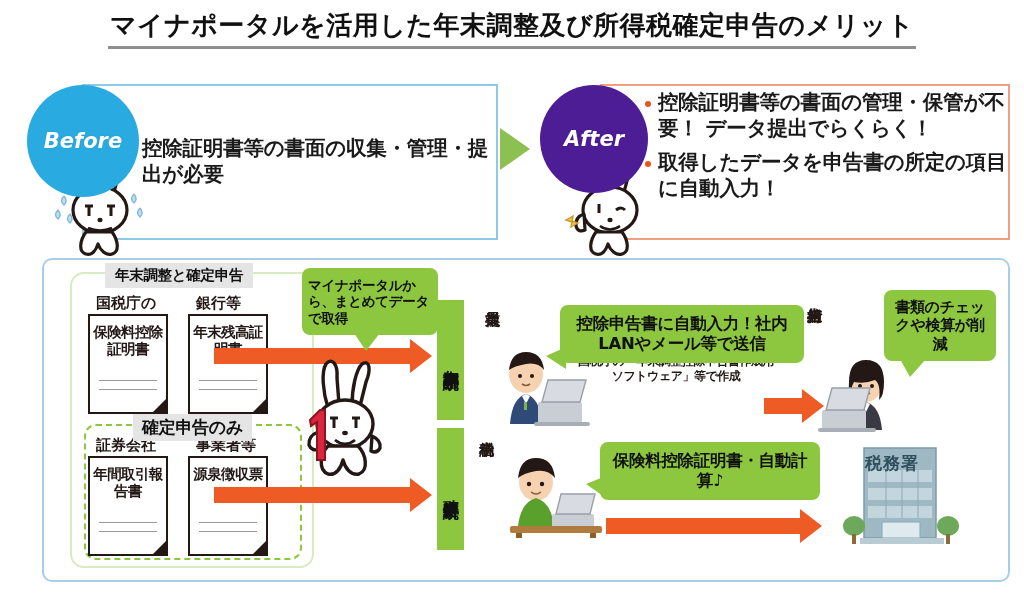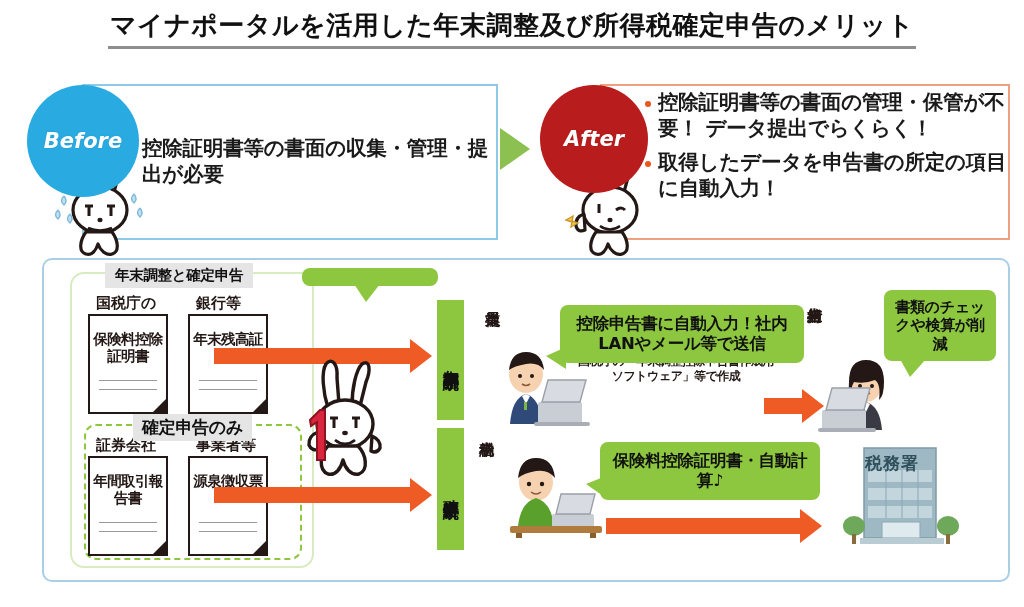--- a/index.html
+++ b/index.html
@@ -17,21 +17,21 @@
   .ba-box{position:absolute;background:#fff;}
   .ba-box.before{left:82px;top:84px;width:412px;height:152px;border:2px solid #8ecae8;}
   .ba-box.after {left:600px;top:84px;width:406px;height:152px;border:2px solid #f0a07e;}
 
   .ba-circle{
     position:absolute;border-radius:50%;display:flex;align-items:center;justify-content:center;
     color:#fff;font-weight:bold;font-style:italic;font-size:21px;z-index:5;
     text-shadow:0 0 2px rgba(0,0,0,.12);
   }
   .ba-circle.before{left:27px;top:85px;width:112px;height:112px;background:#29abe2;}
-  .ba-circle.after {left:540px;top:85px;width:108px;height:108px;background:#b91c1c;}
+  .ba-circle.after {left:540px;top:85px;width:108px;height:108px;background:#4c1d95;}
 
   .ba-list{position:absolute;list-style:none;margin:0;padding:0;}
   .ba-list.before{left:128px;top:92px;width:372px;margin-top:44px;}
   .ba-list.after {left:644px;top:90px;width:366px;}
   .ba-list li{
     position:relative;padding-left:14px;margin-bottom:9px;
     font-size:20.5px;font-weight:bold;line-height:1.25;color:#1a1a1a;letter-spacing:-.2px;
   }
   .ba-list li::before{
     content:"";position:absolute;left:1px;top:11px;width:6px;height:6px;border-radius:50%;
@@ -64,21 +64,21 @@
   .badge-nencho{left:105px;top:263px;}
   .badge-kakutei{left:133px;top:414px;font-size:17px;padding:2px 9px;}
 
   .dashed-box{position:absolute;left:84px;top:424px;width:214px;height:132px;border:2px dashed #8dc63f;border-radius:12px;}
 
   .doc-label{position:absolute;font-size:15px;font-weight:bold;color:#231815;white-space:nowrap;}
 
   .doc{
     position:absolute;width:80px;height:100px;background:#fff;border:2px solid #231815;
     font-size:14.5px;font-weight:bold;line-height:1.15;text-align:center;color:#231815;
-    box-sizing:border-box;padding-top:15px;letter-spacing:-.6px;
+    box-sizing:border-box;padding-top:8px;letter-spacing:-.6px;
   }
   .doc .lines{position:absolute;left:9px;right:9px;bottom:22px;}
   .doc .lines i{display:block;height:0;border-top:1.5px solid #9a9a9a;margin-top:8px;}
   .doc .corner{
     position:absolute;right:-2px;bottom:-2px;width:0;height:0;
     border-left:17px solid transparent;border-bottom:17px solid #231815;
   }
 
   
   .bubble{
@@ -264,20 +264,21 @@
   <div class="doc" style="left:188px;top:456px;">
     <span>源泉徴収票</span>
     <span class="lines">
         <i></i>
         <i></i>
       </span>
     <span class="corner"></span>
   </div>
 
   <div class="bubble bub-portal">
+    <span>マイナポータルから、まとめてデータで取得</span>
     <span class="tail"></span>
   </div>
 
   <div class="oarrow ar1">
     <span class="bar"></span>
     <span class="head"></span>
   </div>
   <div class="oarrow ar2">
     <span class="bar"></span>
     <span class="head"></span>

